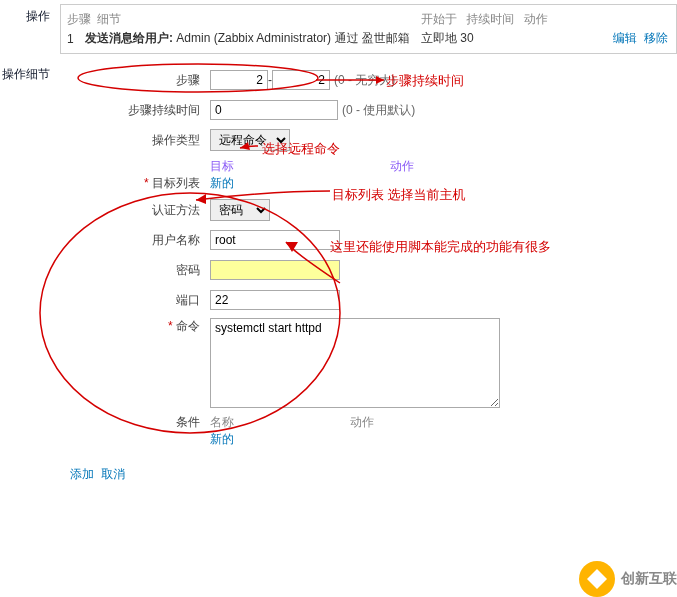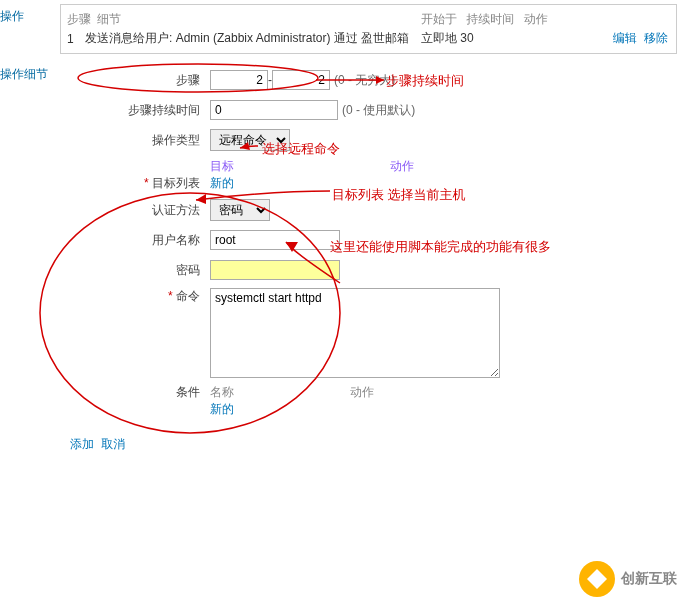--- a/index.html
+++ b/index.html
@@ -1,25 +1,25 @@
 <!DOCTYPE html>
 <html><head>
   <meta charset="utf-8">
   <style>
     * { box-sizing: border-box; margin: 0; padding: 0; }
     body { font-family: Arial, "Microsoft YaHei", sans-serif; font-size: 12px; color: #333; background: #fff; width: 677px; }
     .section { display: flex; padding: 4px 0; }
-    .section-label { width: 60px; padding-right: 10px; color: #0369a1; padding-top: 4px; }
+    .section-label { width: 60px; text-align: right; padding-right: 10px; color: #0f172a; padding-top: 4px; }
     .section-body { flex: 1; }
     .ops-box { border: 1px solid #ccc; padding: 6px; position: relative; }
     .ops-header { display: flex; color: #888; font-size: 12px; }
     .ops-header span { margin-right: 6px; }
     .ops-row { display: flex; align-items: center; margin-top: 2px; }
     .ops-row .num { width: 18px; }
-    .ops-row .bold { font-weight: normal; }
+    .ops-row .bold { font-weight: bold; }
     .link { color: #0275b8; cursor: pointer; }
     .link-space { margin-left: 4px; }
     .form-row { display: flex; align-items: center; margin: 6px 0; min-height: 24px; }
     .form-label { width: 150px; text-align: right; padding-right: 10px; color: #444; }
     .req::before { content: "* "; color: #c00; }
     .form-body { flex: 1; display: flex; align-items: center; }
     input[type=text], select, textarea { border: 1px solid #aaa; font-size: 12px; padding: 2px 4px; font-family: inherit; }
     .num-input { width: 58px; text-align: right; }
     .small-text { color: #666; margin-left: 4px; }
     .select-med { width: 80px; height: 22px; }
@@ -133,20 +133,26 @@
       </div>
     </div>
 
     <div class="form-row">
       <div class="form-label">密码</div>
       <div class="form-body">
         <input type="text" class="text-pw" value="" style="">
       </div>
     </div>
 
+    <div class="form-row">
+      <div class="form-label">端口</div>
+      <div class="form-body">
+        <input type="text" class="text-port" value="22" style="">
+      </div>
+    </div>
 
     <div class="form-row" style="align-items:flex-start">
       <div class="form-label req">命令</div>
       <div class="form-body">
         <textarea class="cmd" style="">systemctl start httpd</textarea>
       </div>
     </div>
 
     <div class="form-row" style="align-items:flex-start">
       <div class="form-label">条件</div>

